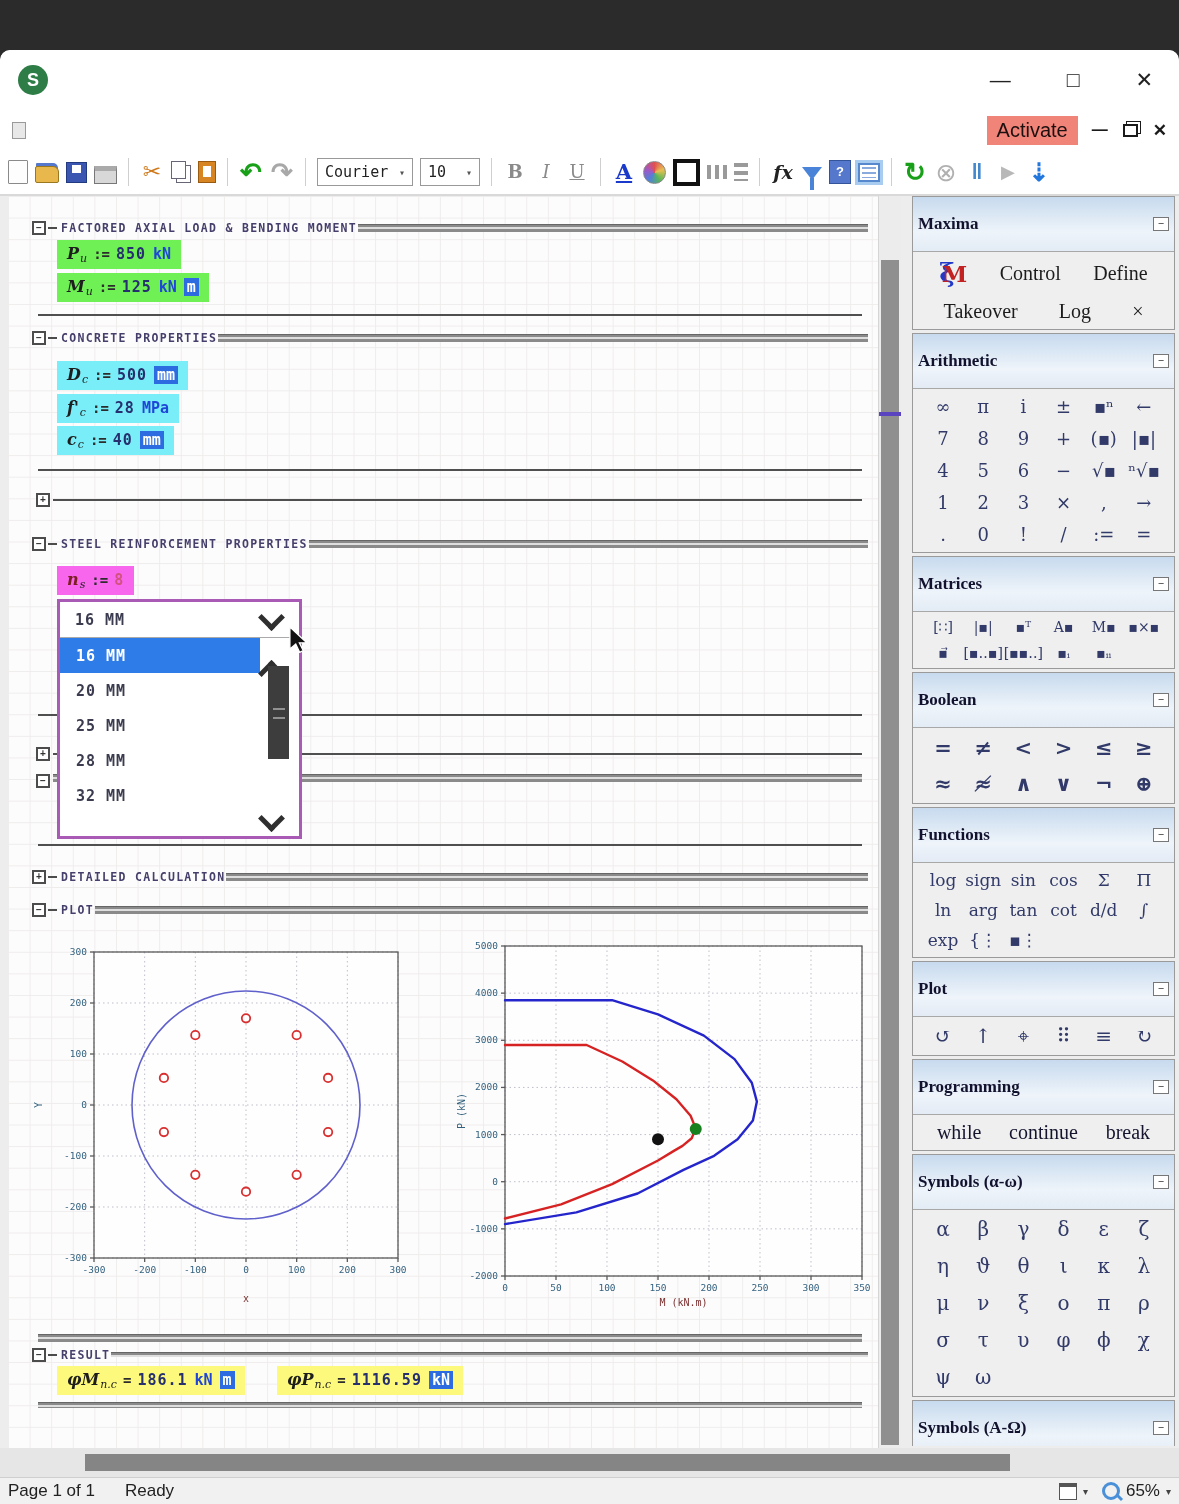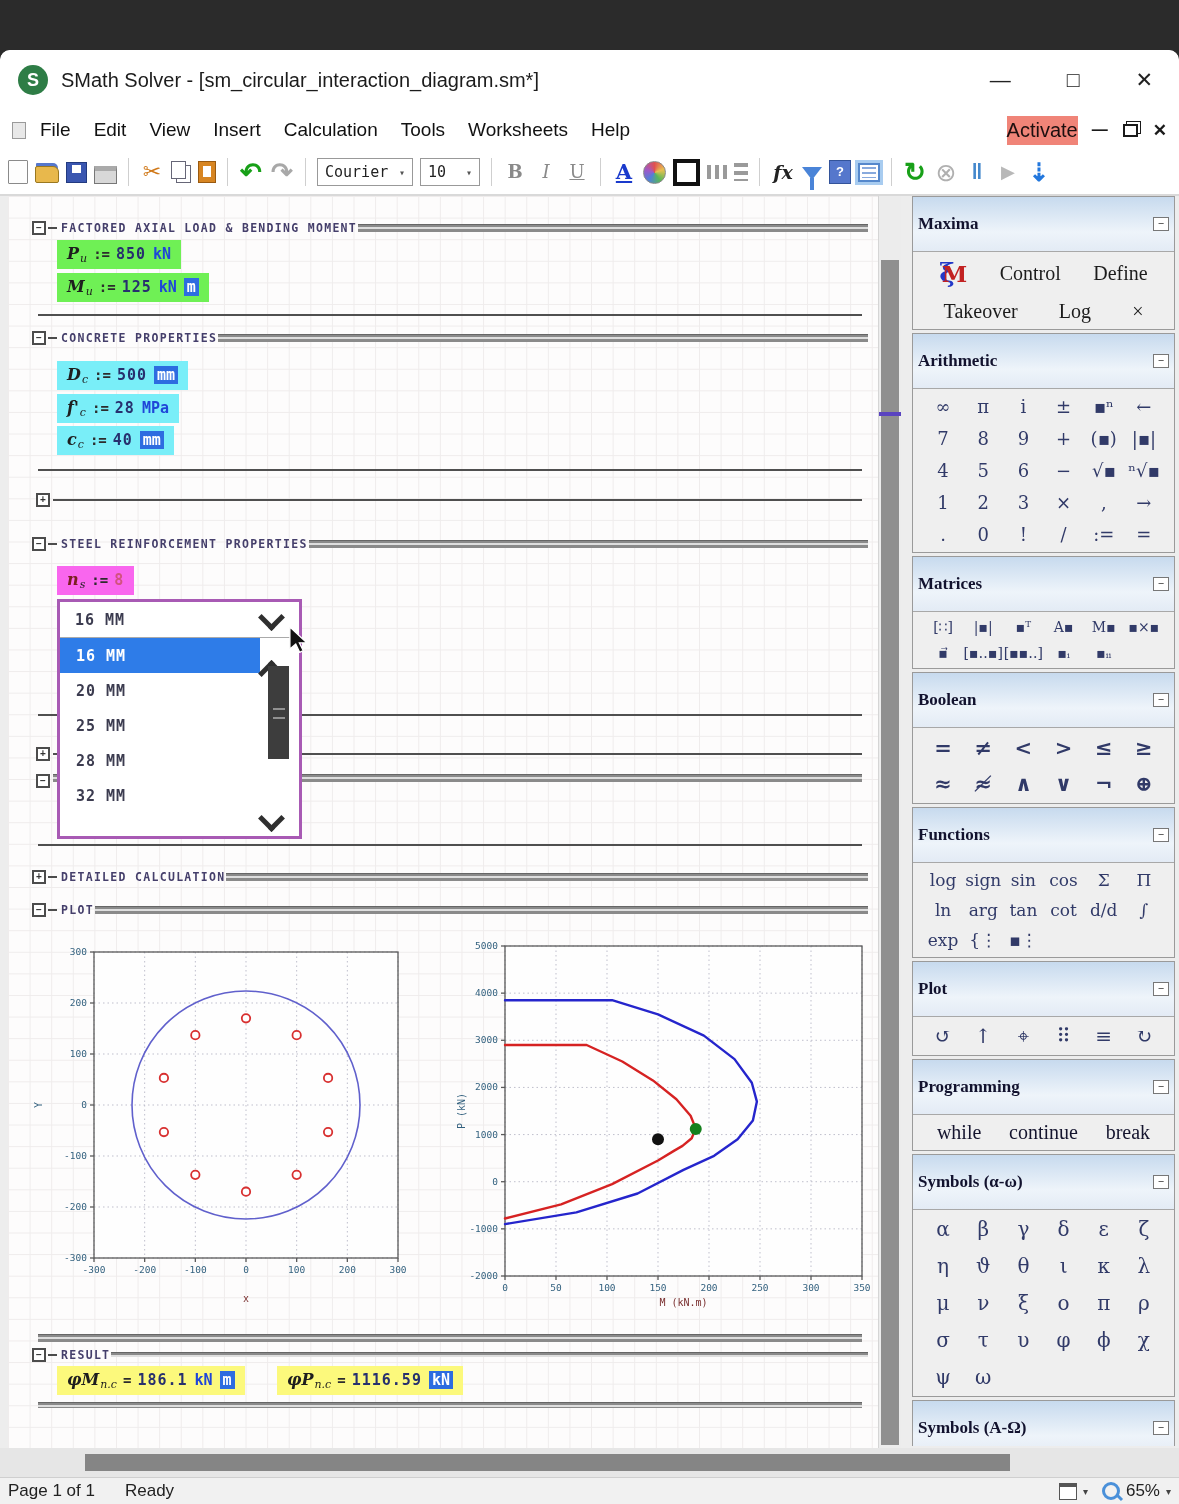--- a/index.html
+++ b/index.html
@@ -9,21 +9,21 @@
   
   .titlebar{position:absolute;top:0;left:0;right:0;height:60px;background:#fff;display:flex;align-items:center;padding:0 18px;box-sizing:border-box;border-radius:10px 10px 0 0;}
   .logo{width:30px;height:30px;border-radius:50%;background:#2e7d46;color:#fff;font-weight:bold;font-size:18px;display:flex;align-items:center;justify-content:center;flex:0 0 auto;}
   .apptitle{margin-left:13px;font-size:20px;color:#1c1c1c;white-space:nowrap;}
   .winctrl{margin-left:auto;display:flex;gap:56px;font-size:21px;color:#222;padding-right:8px;}
   .winctrl span{cursor:default;}
   
   .menubar{position:absolute;top:60px;left:0;right:0;height:40px;background:#fff;display:flex;align-items:center;padding:0 12px;box-sizing:border-box;}
   .doc-ico{width:12px;height:15px;border:1.5px solid #9a9a9a;background:#e8e8e8;margin-right:14px;}
   .menu-item{font-size:19px;color:#111;margin-right:23px;}
-  .activate{margin-left:auto;background:#f08478;color:#1c0f0f;font-size:20px;padding:3px 0;}
+  .activate{margin-left:auto;background:#f08478;color:#1c0f0f;font-size:20px;padding:3px 10px;}
   .mdi{display:flex;align-items:center;gap:15px;margin-left:14px;font-weight:bold;color:#1a1a1a;}
   .mdi .m1{font-size:16px}.mdi .m3{font-size:17px}
   .mdi-restore{width:11px;height:9px;border:2px solid #1a1a1a;box-shadow:3px -3px 0 -1px #fff,3px -3px 0 0 #1a1a1a;}
   
   .toolbar{position:absolute;top:100px;left:0;right:0;height:46px;background:#fff;border-bottom:2px solid #d9d9d9;display:flex;align-items:center;padding:0 8px;box-sizing:border-box;gap:7px;}
   .tbsep{width:1px;height:28px;background:#cfcfcf;margin:0 4px;flex:0 0 auto;}
   .tb-glyph{min-width:24px;text-align:center;line-height:30px;flex:0 0 auto;}
   .tb-shape{flex:0 0 auto;}
   .tb-page{width:18px;height:22px;background:#fdfdfd;border:1.5px solid #8a8a8a;border-radius:1px;}
   .tb-folder{width:22px;height:15px;background:#e8b84c;border:1.5px solid #9a7820;border-radius:2px 6px 2px 2px;margin-top:5px;box-shadow:0 -4px 0 -1px #5577cc;}
@@ -116,40 +116,29 @@
 </style>
 </head>
 <body>
 
 <div class="screen">
 
   <div class="app">
 
     <div class="titlebar">
       <span class="logo">S</span>
-      <span class="apptitle">SMath Solver - [sm_circular_interaction_diagram.sm*]</span>
       <span class="winctrl">
         <span>—</span>
         <span>□</span>
         <span>✕</span>
       </span>
     </div>
 
     <div class="menubar">
       <span class="doc-ico"></span>
-      <span id="menu-items" style="display:flex;">
-          <span class="menu-item">File</span>
-          <span class="menu-item">Edit</span>
-          <span class="menu-item">View</span>
-          <span class="menu-item">Insert</span>
-          <span class="menu-item">Calculation</span>
-          <span class="menu-item">Tools</span>
-          <span class="menu-item">Worksheets</span>
-          <span class="menu-item">Help</span>
-        </span>
       <span class="activate">Activate</span>
       <span class="mdi">
         <span class="m1">—</span>
         <span class="mdi-restore"></span>
         <span class="m3">✕</span>
       </span>
     </div>
 
     <div class="toolbar" id="toolbar">
         <div class="tb-shape tb-page"></div>

